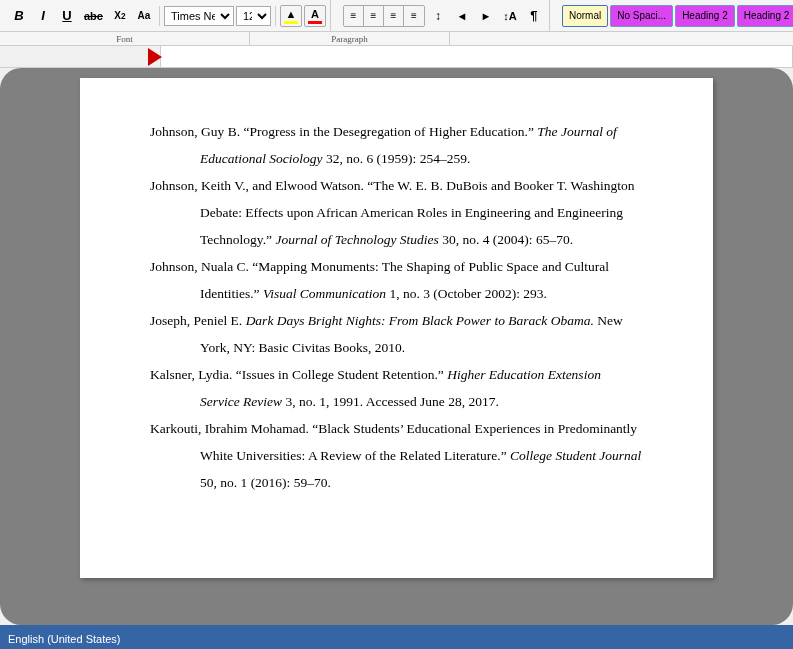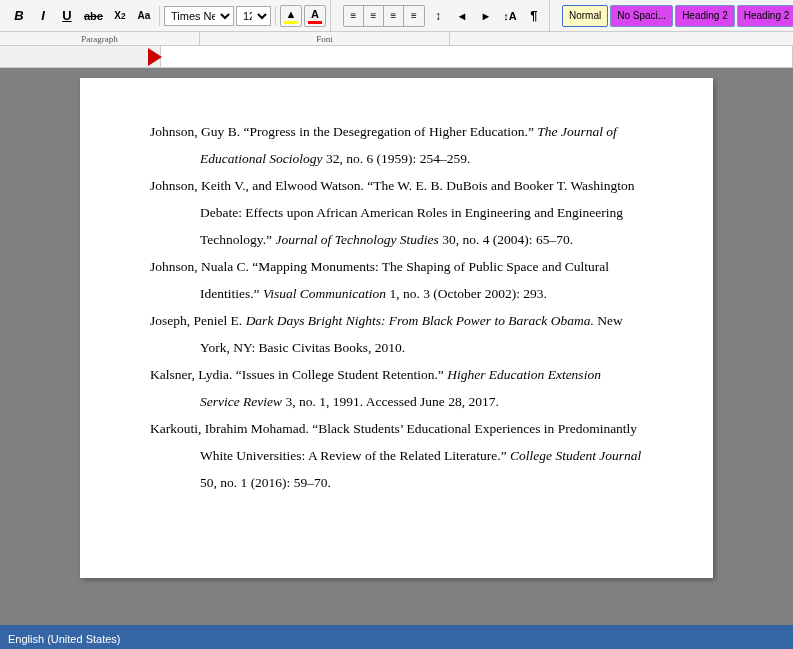--- a/index.html
+++ b/index.html
@@ -94,20 +94,21 @@
       border-left: 14px solid #cc0000;
       z-index: 10;
     }
 
     
     .page-area {
       background: #808080;
       padding: 10px 80px;
       height: calc(649px - 32px - 14px - 22px - 24px);
       overflow-y: auto;
+      border-radius: 21px;
     }
     .page {
       background: #fff;
       padding: 40px 70px;
       min-height: 500px;
       box-shadow: 2px 2px 5px rgba(0,0,0,0.3);
     }
 
     
     .bib-entry {
@@ -263,26 +264,26 @@
 
   <div class="toolbar-section">
     <button class="style-btn active">Normal</button>
     <button class="style-btn">No Spaci...</button>
     <button class="style-btn">Heading 2</button>
     <button class="style-btn">Heading 2</button>
   </div>
 </div>
 
 <div class="section-labels">
+  <div class="section-label section-label-font">
+    <span>Font</span>
+  </div>
   <div class="section-label section-label-paragraph">
     <span>Paragraph</span>
   </div>
-  <div class="section-label section-label-font">
-    <span>Font</span>
-  </div>
 </div>
 
 <div class="ruler">
   <div class="ruler-inner">
   </div>
   <div class="ruler-arrow"></div>
 </div>
 
 <div class="page-area">
   <div class="page">

